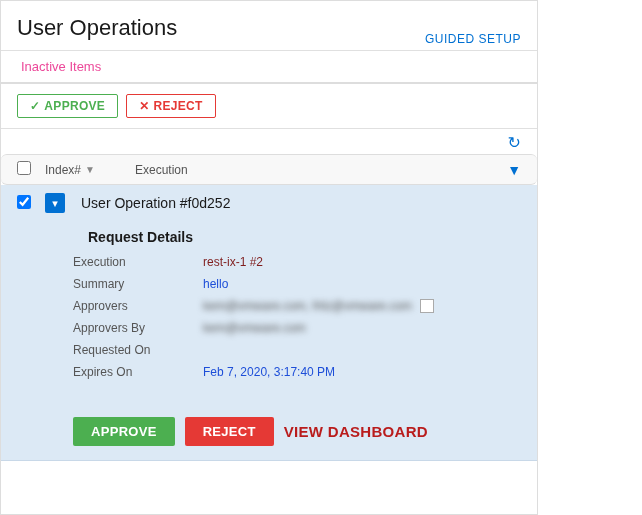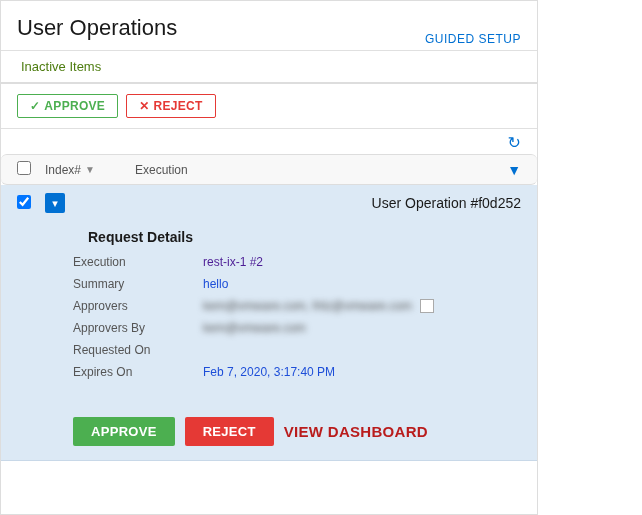--- a/index.html
+++ b/index.html
@@ -49,21 +49,21 @@
       align-items: flex-end;
       padding: 0 16px;
       border-bottom: 2px solid #ddd;
       background: #fff;
     }
     .tab {
       padding: 8px 4px;
       margin-right: 24px;
       font-size: 13px;
       cursor: pointer;
-      color: #4d7c0f;
+      color: #ec4899;
       border-bottom: 2px solid transparent;
       margin-bottom: -2px;
     }
     .tab.active {
       color: #0070d2;
       border-bottom: 2px solid #0070d2;
       font-weight: 500;
     }
 
     
@@ -192,21 +192,20 @@
       display: flex;
       align-items: center;
       justify-content: center;
     }
     .row-title {
       flex: 1;
       font-size: 14px;
       font-weight: 500;
       color: #1a1a1a;
       margin-left: 8px;
-      text-align: right;
     }
 
     
     .request-details {
       padding: 8px 72px 16px 72px;
       background: #dce9f5;
     }
     .details-title {
       font-size: 14px;
       font-weight: 600;
@@ -224,21 +223,21 @@
       flex-shrink: 0;
       color: #555;
       font-size: 12px;
     }
     .detail-value {
       flex: 1;
       color: #1d4ed8;
       font-size: 12px;
     }
     .detail-value.link-blue {
-      color: #4c1d95;
+      color: #7f1d1d;
     }
     .detail-value.blurred {
       filter: blur(3px);
       user-select: none;
       color: #555;
     }
     .approvers-row {
       display: flex;
       align-items: center;
       gap: 8px;

